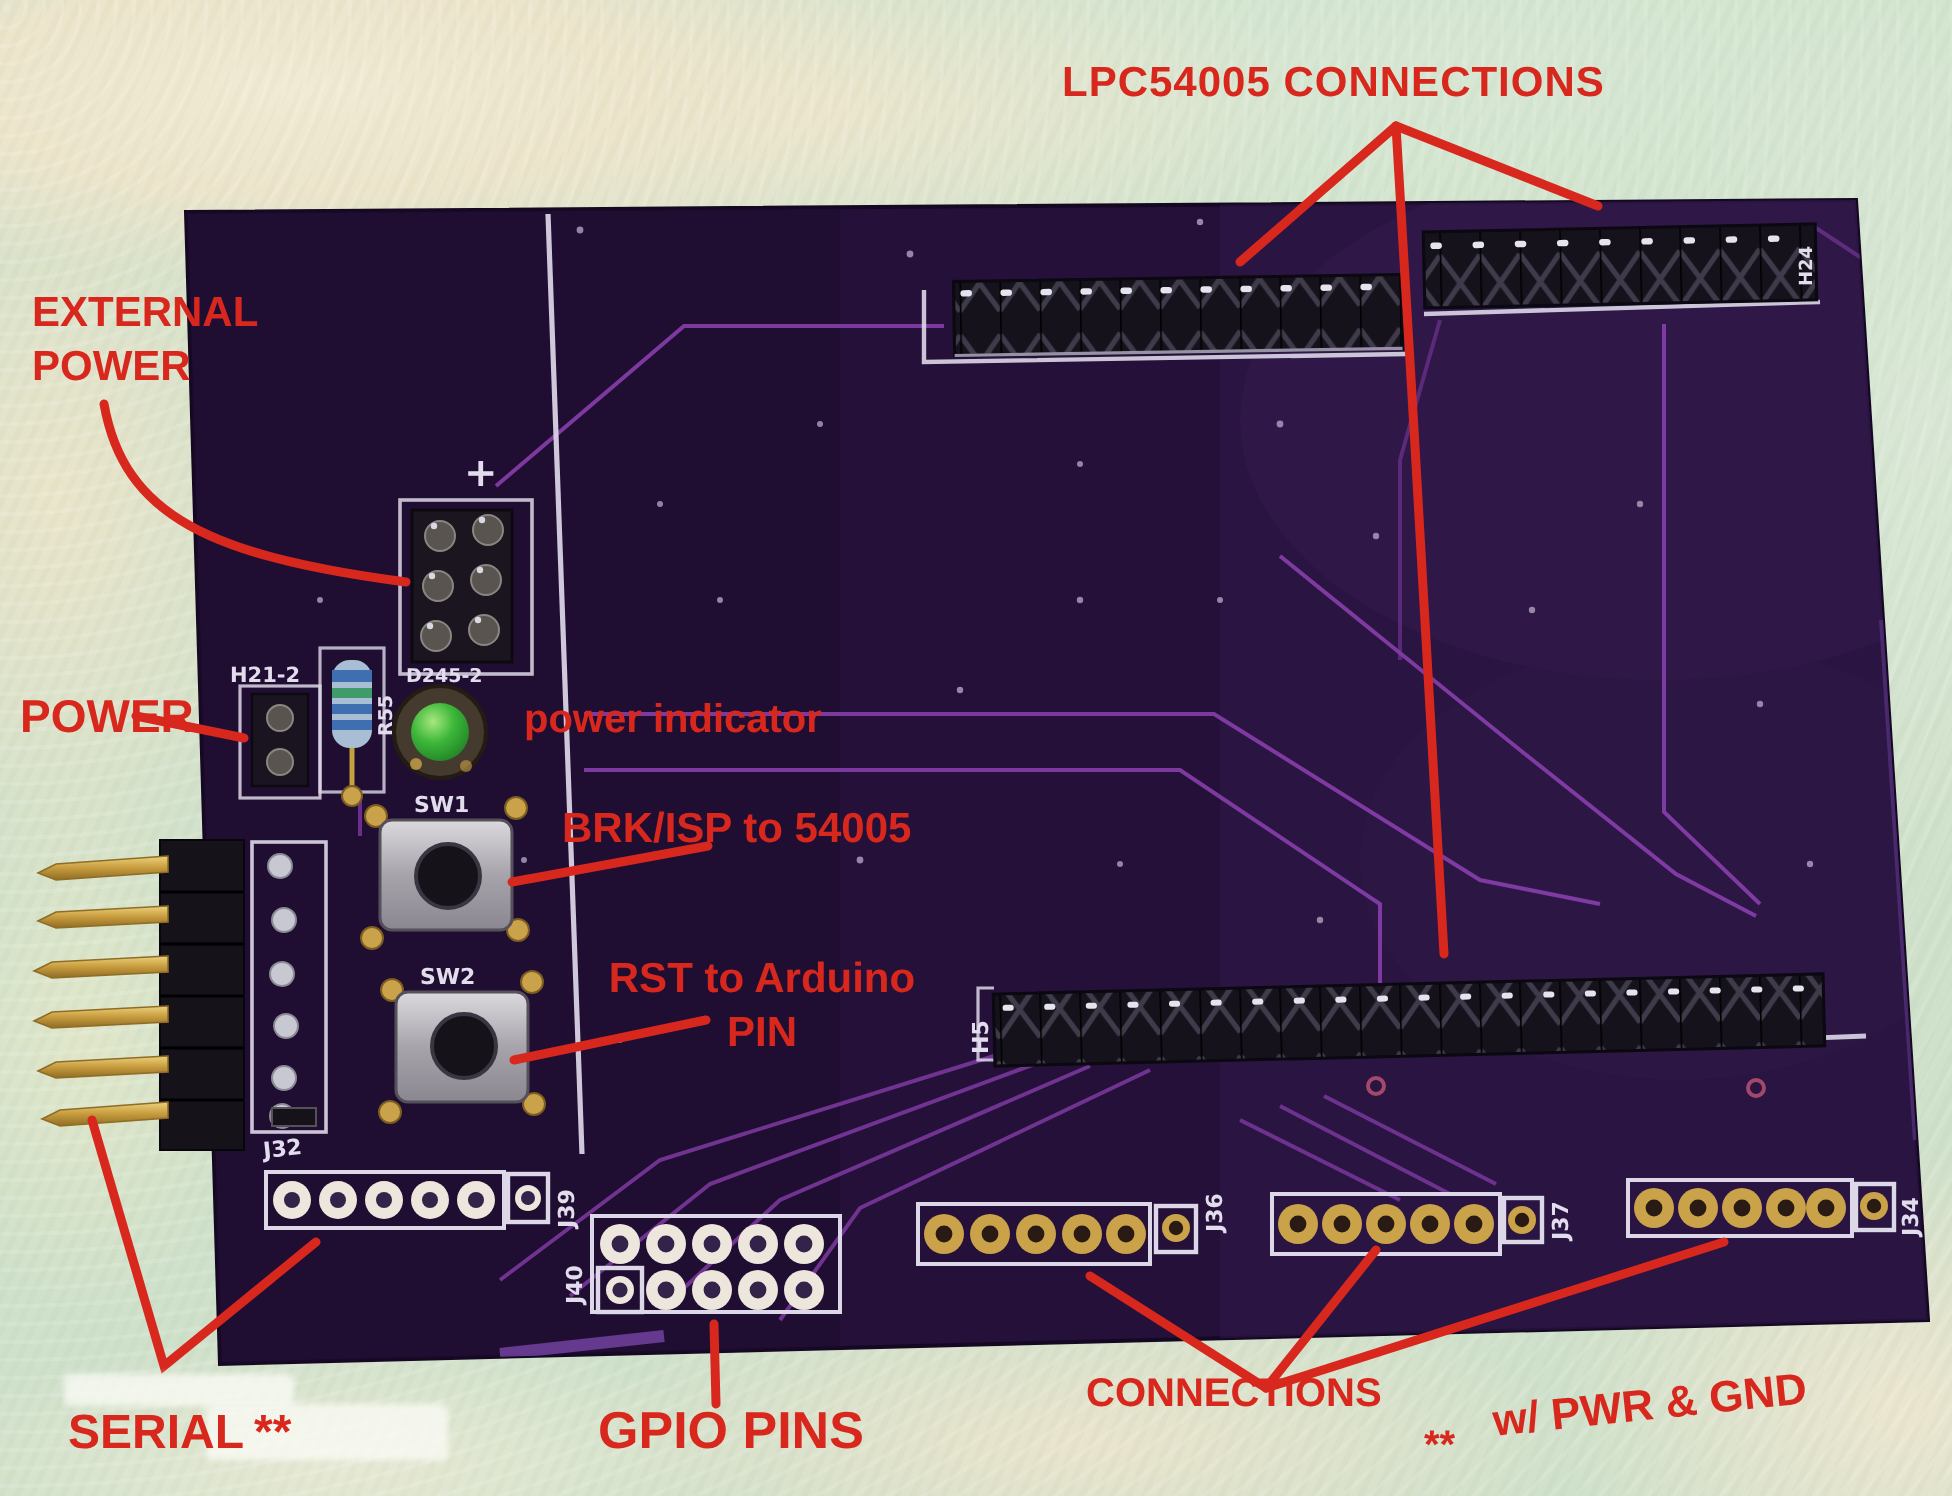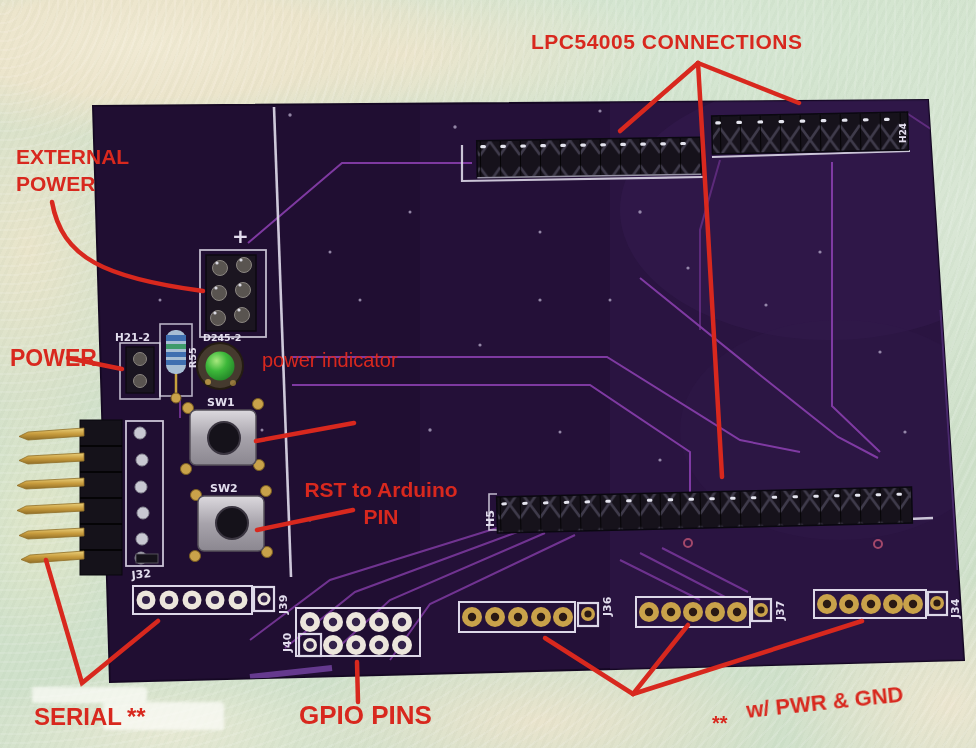--- a/index.html
+++ b/index.html
@@ -377,31 +377,33 @@
 
   <div class="ann" style="left:487px;top:28px;font-size:21px;letter-spacing:0.5px;margin-left:44px;">LPC54005 CONNECTIONS</div>
 
   <div class="ann" style="left:16px;top:143px;font-size:21px;">
     <div>EXTERNAL</div>
     <div>POWER</div>
   </div>
 
   <div class="ann" style="left:10px;top:344px;font-size:23px;">POWER</div>
 
-  <div class="ann" style="left:262px;top:347px;font-size:20px;font-weight:normal;">power indicator</div>
-
+  <div class="ann" style="left:262px;top:347px;font-size:20px;font-weight:bold;">power indicator</div>
+
+  <div class="ann" style="left:281px;top:401px;font-size:21px;">BRK/ISP to 54005</div>
 
   <div class="ann" style="left:34px;top:701px;font-size:24px;">
     <span>SERIAL</span><span style="margin-left:5px;">**</span>
   </div>
 
   <div class="ann" style="left:300px;top:476px;font-size:21px;width:162px;text-align:center;">
     <div>RST to Arduino</div>
     <div>PIN</div>
   </div>
 
   <div class="ann" style="left:299px;top:699px;font-size:26px;">GPIO PINS</div>
 
   <div class="ann" style="left:543px;top:684px;font-size:20px;line-height:1.35;">
+    <div>CONNECTIONS</div>
   </div>
   <div class="ann" style="left:712px;top:710px;font-size:20px;">**</div>
   <div class="ann" style="left:745px;top:697px;font-size:22px;transform:rotate(-6deg);transform-origin:left top;">w/ PWR &amp; GND</div>
 </div>
 
 </body></html>

